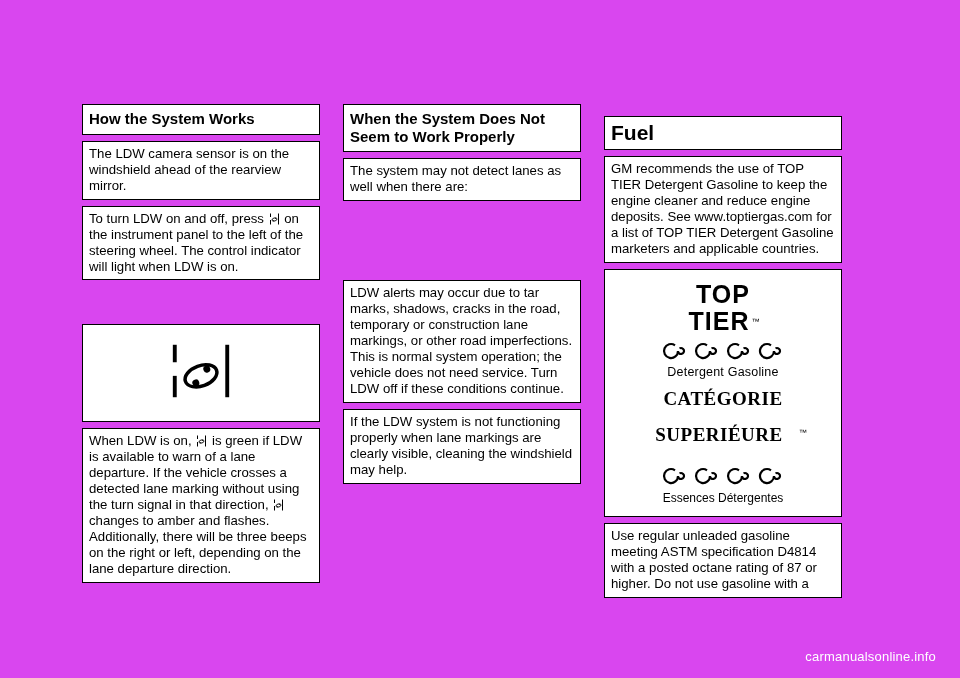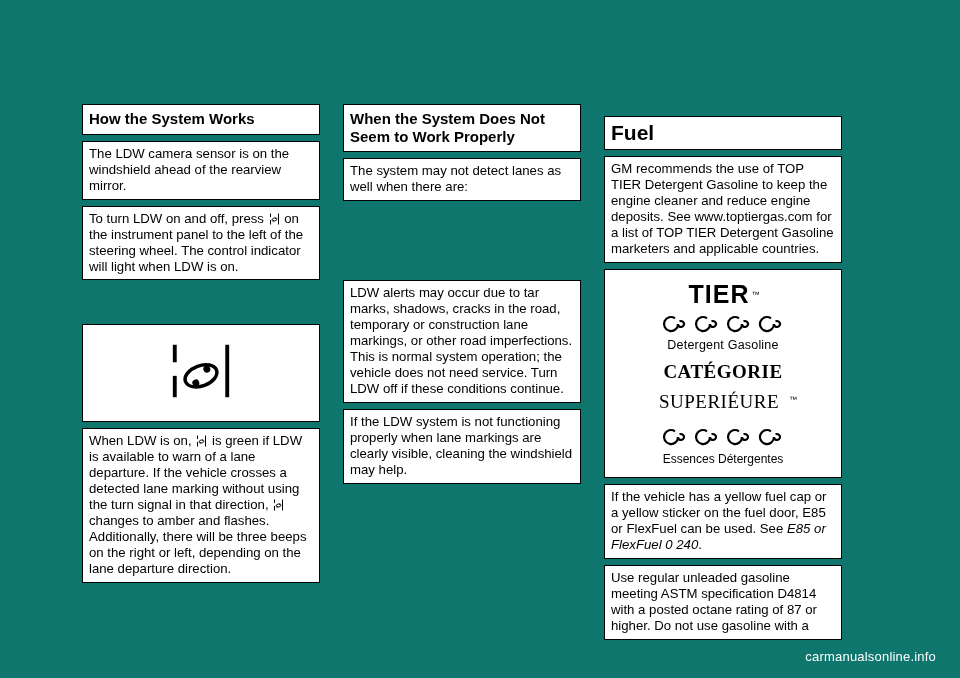--- a/index.html
+++ b/index.html
@@ -12,21 +12,21 @@
     height: 678px;
     position: relative;
     font-family: "Liberation Sans", sans-serif;
     overflow: hidden;
   }
   .page {
     position: absolute;
     left: 0; top: 0;
     width: 960px;
     height: 678px;
-    background: #0f766e;
+    background: #d946ef;
   }
   .col {
     position: absolute;
     width: 238px;
   }
   #col1 { left: 82px; top: 104px; }
   #col2 { left: 343px; top: 104px; }
   #col3 { left: 604px; top: 116px; }
 
   .block {
@@ -121,25 +121,25 @@
   .cat-line {
     font-family: "Liberation Serif", serif;
     font-weight: bold;
     font-size: 19px;
     letter-spacing: 0.5px;
     line-height: 1.05;
     margin: 10px 0 0 0;
   }
   .sup-line {
     font-family: "Liberation Serif", serif;
-    font-weight: normal;
+    font-weight: bold;
     font-size: 19px;
     letter-spacing: 0.5px;
     line-height: 1.05;
-    margin: 10px;
+    margin: 16px;
     display: inline-block;
     position: relative;
   }
   .cat-sub {
     font-size: 12px;
     margin: 3px 0 3px 0;
   }
   .italic { font-style: italic; }
 
   .footer {
@@ -248,20 +248,21 @@
 
   <div class="col" id="col3">
 
     <div class="block heading-big">Fuel</div>
 
     <div class="block">
       <p>GM recommends the use of TOP TIER Detergent Gasoline to keep the engine cleaner and reduce engine deposits. See www.toptiergas.com for a list of TOP TIER Detergent Gasoline marketers and applicable countries.</p>
     </div>
 
     <div class="logo-block">
+      <div class="tt-top">TOP</div>
       <div><span class="tt-tier">TIER</span><span class="tm">™</span></div>
       <div class="swirls">
         <svg width="150" height="24" viewBox="0 0 150 24">
           <g fill="none" stroke="#000" stroke-width="2.2">
             <path d="M30 12 a7 7 0 1 1 -3 -5.7"></path>
             <path d="M30 12 a3 3 0 1 0 1.5 -2.6"></path>
             <path d="M62 12 a7 7 0 1 1 -3 -5.7"></path>
             <path d="M62 12 a3 3 0 1 0 1.5 -2.6"></path>
             <path d="M94 12 a7 7 0 1 1 -3 -5.7"></path>
             <path d="M94 12 a3 3 0 1 0 1.5 -2.6"></path>
@@ -284,23 +285,20 @@
             <path d="M94 12 a7 7 0 1 1 -3 -5.7"></path>
             <path d="M94 12 a3 3 0 1 0 1.5 -2.6"></path>
             <path d="M126 12 a7 7 0 1 1 -3 -5.7"></path>
             <path d="M126 12 a3 3 0 1 0 1.5 -2.6"></path>
           </g>
         </svg>
       </div>
       <div class="cat-sub">Essences Détergentes</div>
     </div>
 
-    <div class="block">
-      <p><span>If the vehicle has a yellow fuel cap or a yellow sticker on the fuel door, E85 or FlexFuel can be used. See </span><span class="italic">E85 or FlexFuel 0 240</span><span>.</span></p>
-    </div>
 
     <div class="block">
       <p>Use regular unleaded gasoline meeting ASTM specification D4814 with a posted octane rating of 87 or higher. Do not use gasoline with a</p>
     </div>
 
   </div>
 
   <div class="footer">carmanualsonline.info</div>
 
 </div>

